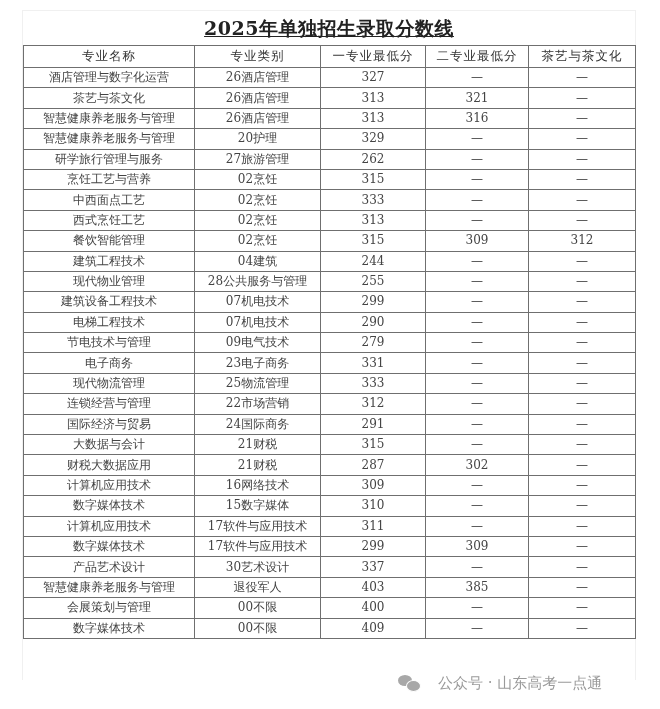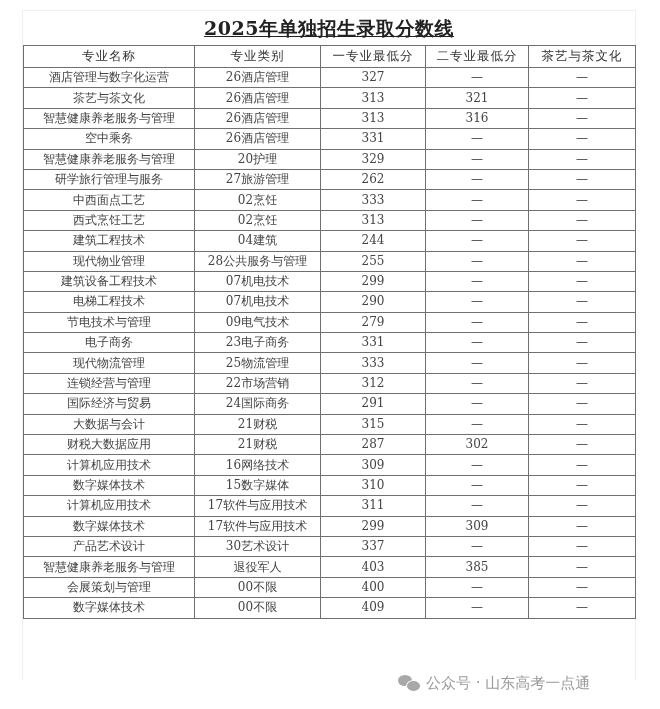--- a/index.html
+++ b/index.html
@@ -15,21 +15,21 @@
   table.grid td, table.grid th { border: 1px solid #6f6f6f; text-align: center;
                padding: 0; font-size: 12px; font-weight: normal; color: #444;
                white-space: nowrap; overflow: hidden; }
   table.grid th { height: 21px; color: #333; font-size: 12.5px; letter-spacing: 1px; }
   table.grid td { height: 19.4px; line-height: 19px; }
   col.c1 { width: 171px; } col.c2 { width: 126px; } col.c3 { width: 105px; }
   col.c4 { width: 103px; } col.c5 { width: 107px; }
   td.num { color: #555; }
   td.dash { color: #999; }
   .watermark { position: absolute; left: 398px; top: 672px; height: 22px;
-               display: flex; align-items: center; gap: 6px; color: #9a9a9a;
+               display: flex; align-items: center; gap: 18px; color: #9a9a9a;
                font-family: "DejaVu Sans", "Liberation Sans", sans-serif; font-size: 15px; }
   .wm-icon { width: 22px; height: 18px; position: relative; }
   .wm-icon .b1 { position: absolute; left: 0; top: 1px; width: 14px; height: 11px;
                  border-radius: 50%; background: #a8a8a8; }
   .wm-icon .b2 { position: absolute; left: 8px; top: 6px; width: 13px; height: 10px;
                  border-radius: 50%; background: #a8a8a8; border: 1px solid #fff; }
 </style>
 </head>
 <body>
 
@@ -68,53 +68,60 @@
           <td class="dash">—</td>
         </tr>
         <tr>
           <td>智慧健康养老服务与管理</td>
           <td>26酒店管理</td>
           <td class="num">313</td>
           <td class="num">316</td>
           <td class="dash">—</td>
         </tr>
         <tr>
-          <td>空中乘务</td>
-          <td>26酒店管理</td>
-          <td class="num">331</td>
-          <td class="dash">—</td>
-          <td class="dash">—</td>
-        </tr>
-        <tr>
           <td>智慧健康养老服务与管理</td>
           <td>20护理</td>
           <td class="num">329</td>
           <td class="dash">—</td>
           <td class="dash">—</td>
         </tr>
         <tr>
           <td>研学旅行管理与服务</td>
           <td>27旅游管理</td>
           <td class="num">262</td>
           <td class="dash">—</td>
           <td class="dash">—</td>
         </tr>
         <tr>
+          <td>烹饪工艺与营养</td>
+          <td>02烹饪</td>
+          <td class="num">315</td>
+          <td class="dash">—</td>
+          <td class="dash">—</td>
+        </tr>
+        <tr>
           <td>中西面点工艺</td>
           <td>02烹饪</td>
           <td class="num">333</td>
           <td class="dash">—</td>
           <td class="dash">—</td>
         </tr>
         <tr>
           <td>西式烹饪工艺</td>
           <td>02烹饪</td>
           <td class="num">313</td>
           <td class="dash">—</td>
           <td class="dash">—</td>
+        </tr>
+        <tr>
+          <td>餐饮智能管理</td>
+          <td>02烹饪</td>
+          <td class="num">315</td>
+          <td class="num">309</td>
+          <td class="num">312</td>
         </tr>
         <tr>
           <td>建筑工程技术</td>
           <td>04建筑</td>
           <td class="num">244</td>
           <td class="dash">—</td>
           <td class="dash">—</td>
         </tr>
         <tr>
           <td>现代物业管理</td>

